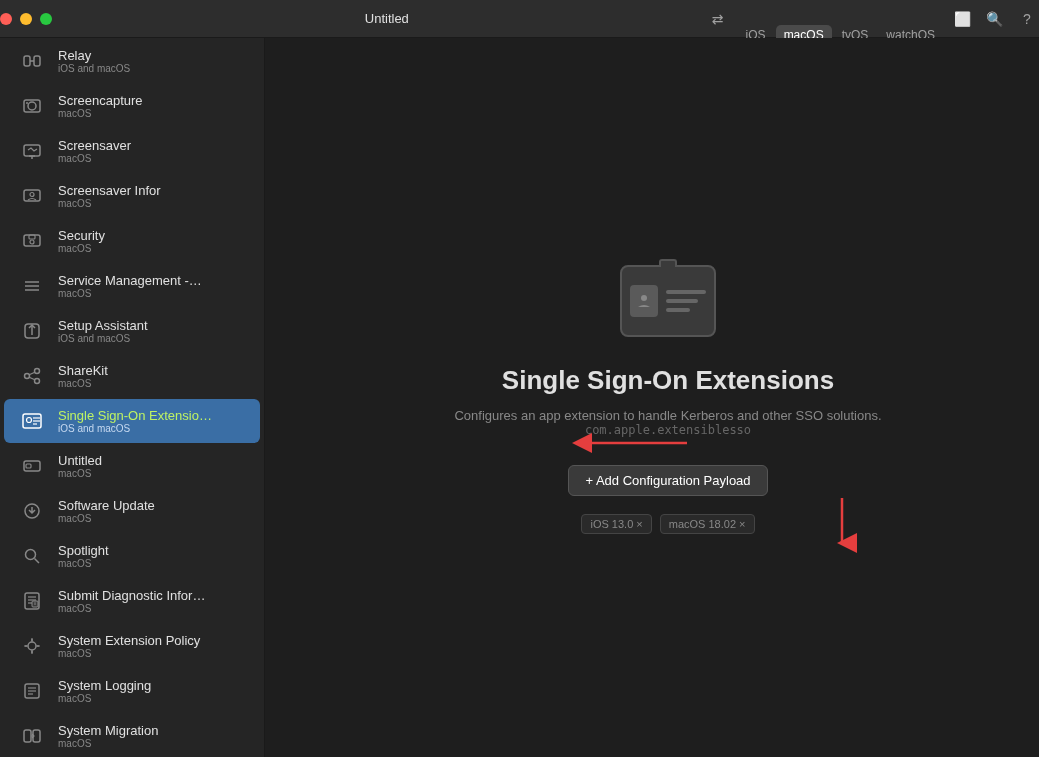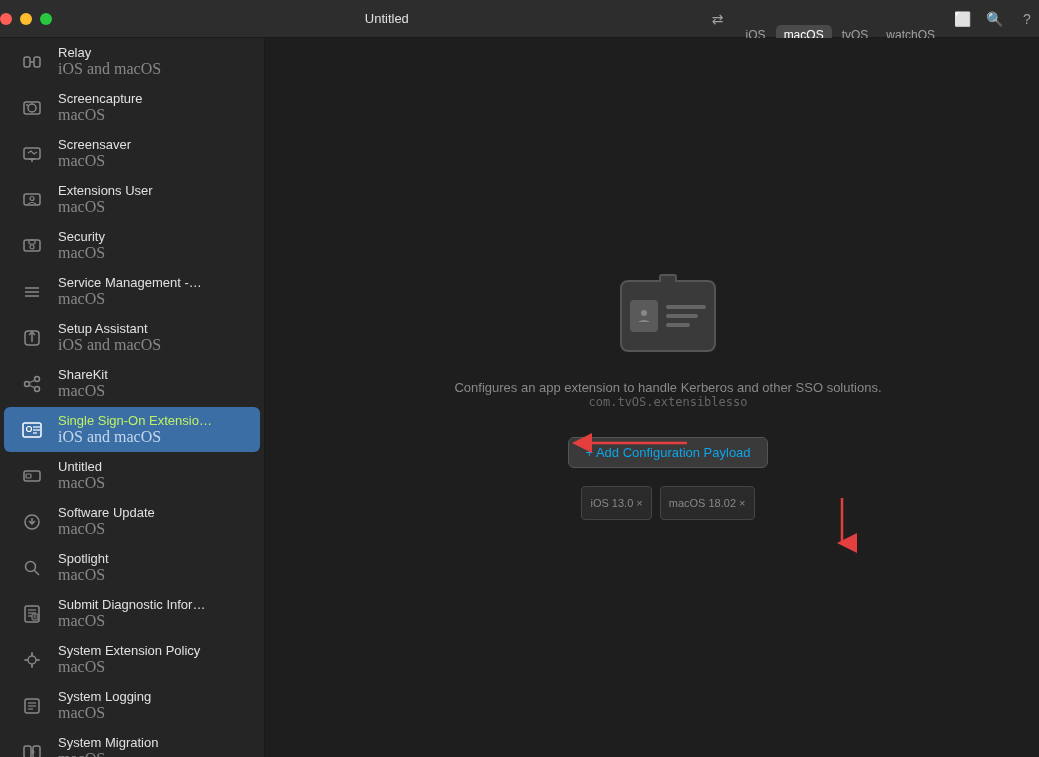--- a/index.html
+++ b/index.html
@@ -119,23 +119,22 @@
     }
     .sidebar-item.active .sidebar-item-icon { color: #fff; }
     .sidebar-item-text { display: flex; flex-direction: column; }
     .sidebar-item-name {
       font-size: 13px;
       color: #e0e0e0;
       font-weight: 400;
     }
     .sidebar-item.active .sidebar-item-name { color: #bef264; }
     .sidebar-item-subtitle {
-      font-size: 16px;
+      font-size: 10px;
       color: #888;
-      font-family: Liberation Serif, serif;
     }
     .sidebar-item.active .sidebar-item-subtitle { color: #c5d8f0; }
 
     
     .content-area {
       flex: 1;
       background: #1e1e1e;
       display: flex;
       flex-direction: column;
       align-items: center;
@@ -225,35 +224,35 @@
     }
 
     .add-payload-btn {
       display: flex;
       align-items: center;
       gap: 6px;
       background: #3a3a3a;
       border: 1px solid #555;
       border-radius: 6px;
       padding: 7px 16px;
-      color: #0ea5e9;
+      color: #ffffff;
       font-size: 13px;
       cursor: pointer;
       margin-bottom: 18px;
     }
 
     .version-tags {
       display: flex;
       gap: 8px;
     }
     .version-tag {
       background: #2a2a2a;
       border: 1px solid #444;
       border-radius: 4px;
-      padding: 10px 8px;
+      padding: 3px 8px;
       font-size: 11px;
       color: #888;
       display: flex;
       align-items: center;
       gap: 4px;
     }
 
     
     .arrow-left {
       position: absolute;
@@ -339,21 +338,21 @@
 
     <div class="sidebar-item">
       <div class="sidebar-item-icon">
         <svg width="20" height="20" viewBox="0 0 20 20" fill="none">
           <rect x="2" y="4" width="16" height="11" rx="2" stroke="#888" stroke-width="1.5" fill="none"></rect>
           <circle cx="10" cy="8.5" r="2" stroke="#888" stroke-width="1.2" fill="none"></circle>
           <path d="M6 14 Q10 11 14 14" stroke="#888" stroke-width="1.2" fill="none"></path>
         </svg>
       </div>
       <div class="sidebar-item-text">
-        <span class="sidebar-item-name">Extensions User</span>
+        <span class="sidebar-item-name">Screensaver Infor</span>
         <span class="sidebar-item-subtitle">macOS</span>
       </div>
     </div>
 
     <div class="sidebar-item">
       <div class="sidebar-item-icon">
         <svg width="20" height="20" viewBox="0 0 20 20" fill="none">
           <rect x="2" y="4" width="16" height="11" rx="2" stroke="#888" stroke-width="1.5" fill="none"></rect>
           <rect x="7" y="4" width="6" height="4" rx="1" stroke="#888" stroke-width="1.2" fill="none"></rect>
           <circle cx="10" cy="11" r="2" stroke="#888" stroke-width="1.2" fill="none"></circle>
@@ -565,22 +564,23 @@
           </svg>
         </div>
         <div class="id-card-lines">
           <div class="id-card-line"></div>
           <div class="id-card-line"></div>
           <div class="id-card-line"></div>
         </div>
       </div>
     </div>
 
+    <h1 class="content-title">Single Sign-On Extensions</h1>
     <p class="content-description">Configures an app extension to handle Kerberos and other SSO solutions.</p>
-    <p class="content-identifier">com.tvOS.extensiblesso</p>
+    <p class="content-identifier">com.apple.extensiblesso</p>
 
     <button class="add-payload-btn">+ Add Configuration Payload</button>
 
     <div class="version-tags">
       <div class="version-tag">
         <span>iOS  13.0 ×</span>
       </div>
       <div class="version-tag">
         <span>macOS  18.02 ×</span>
       </div>

